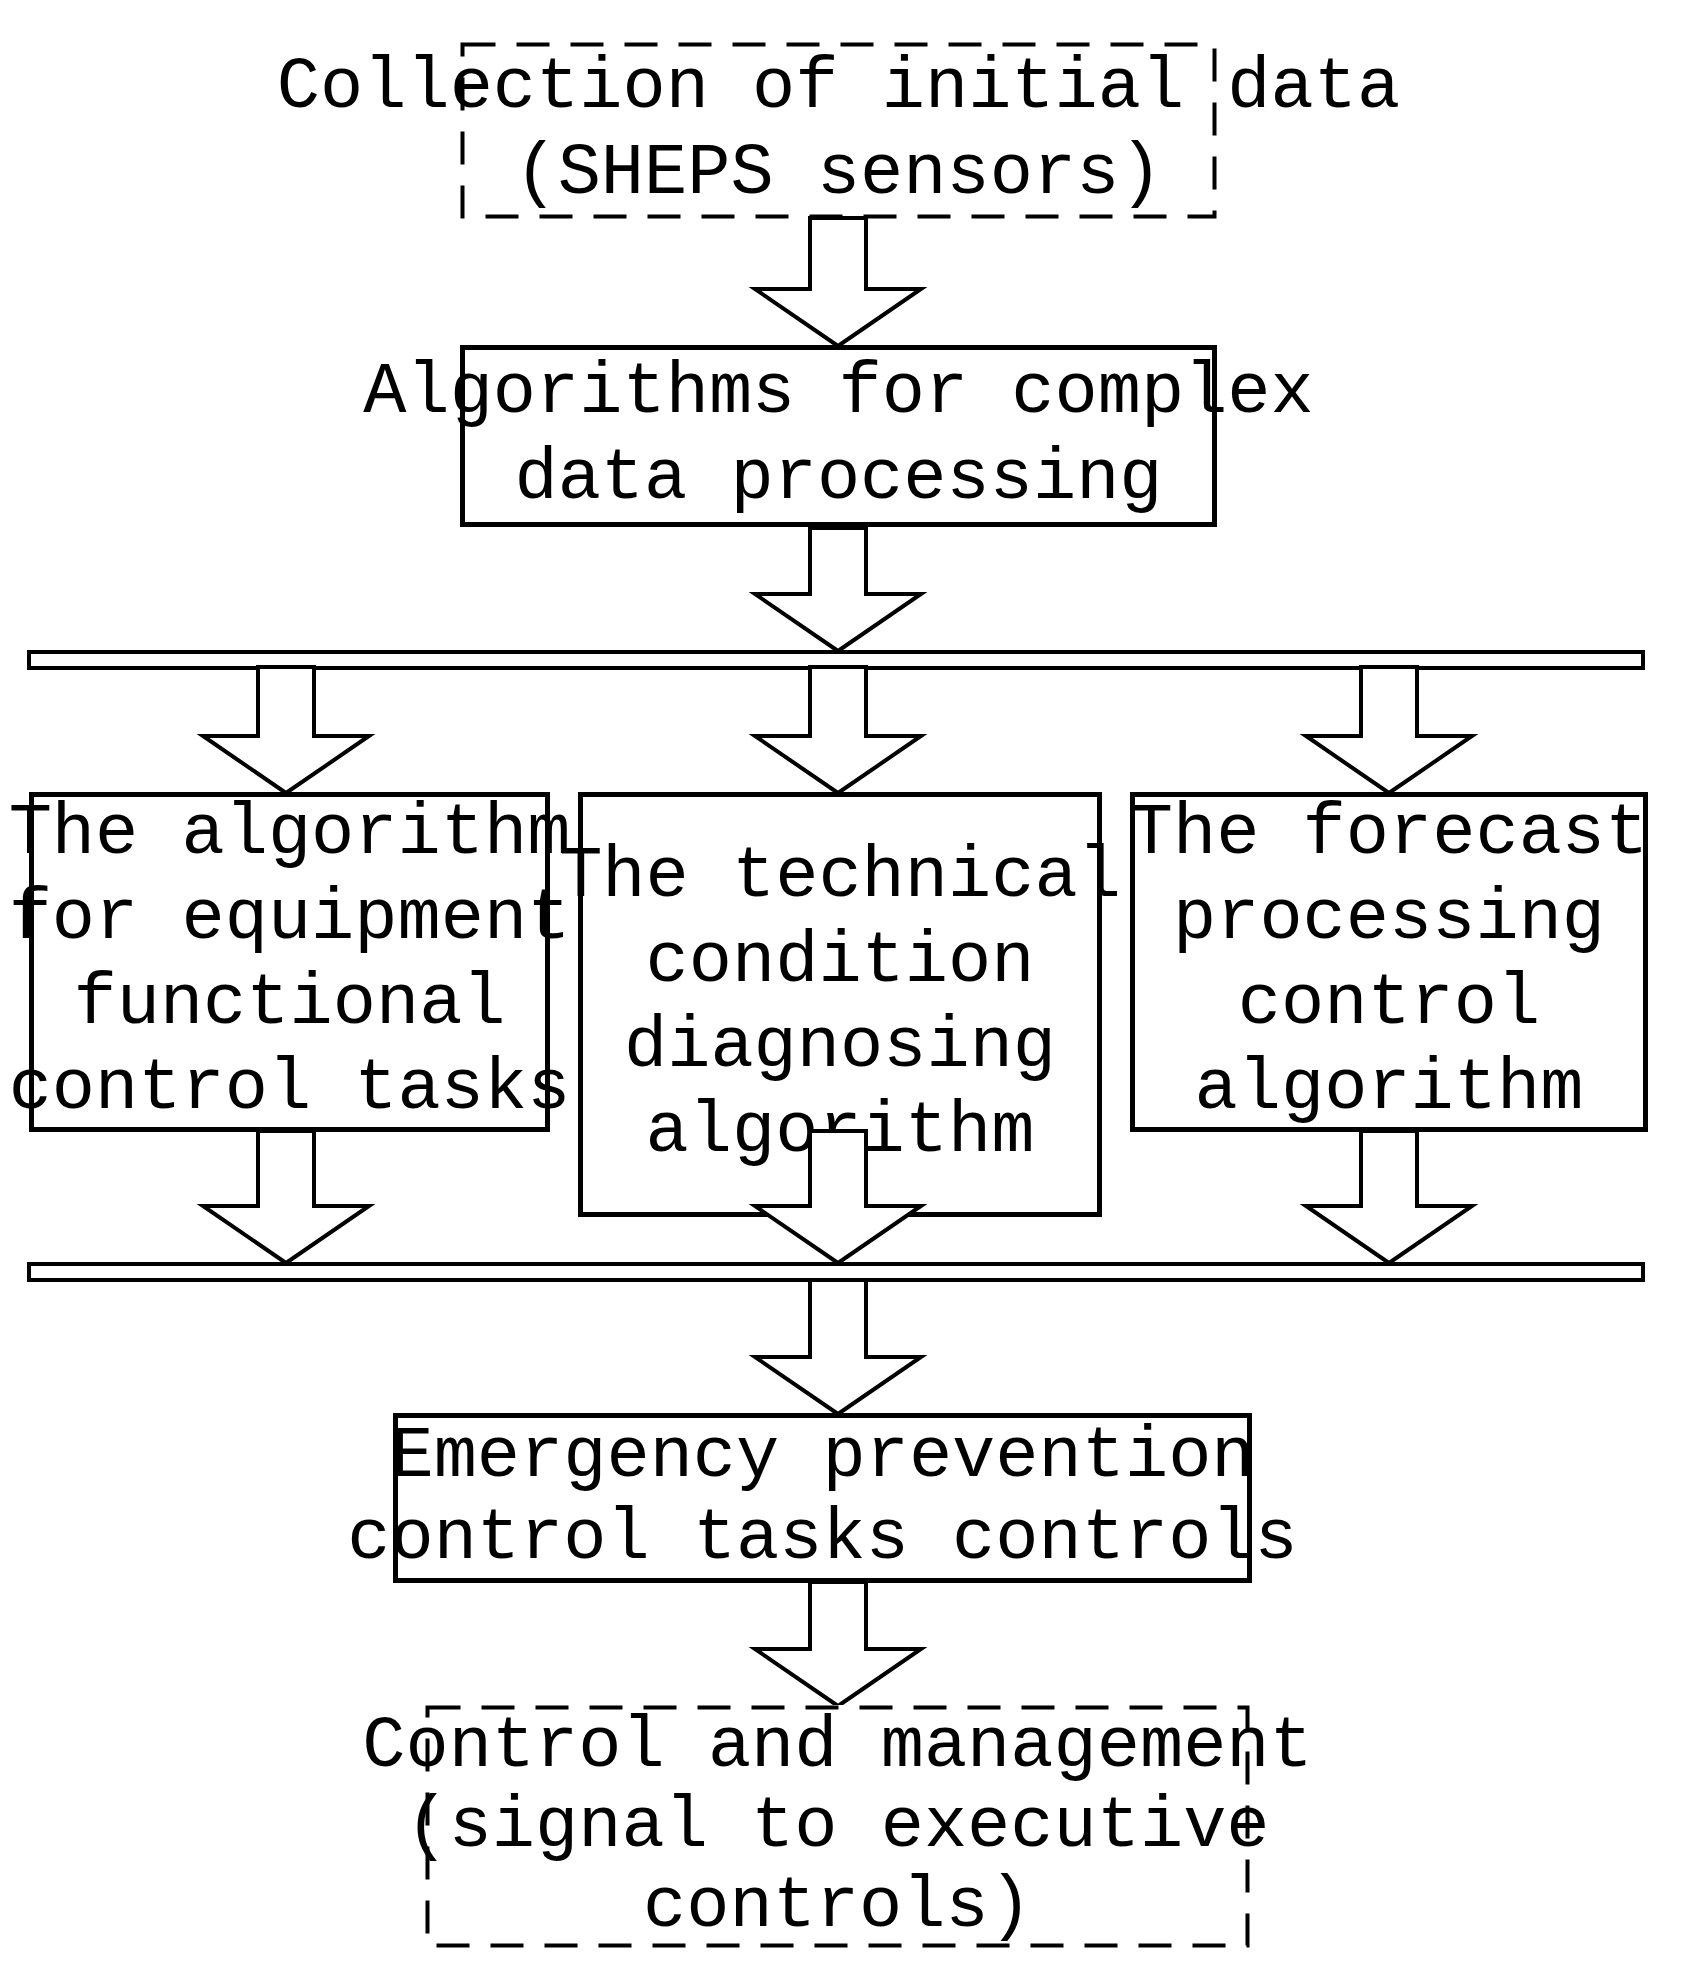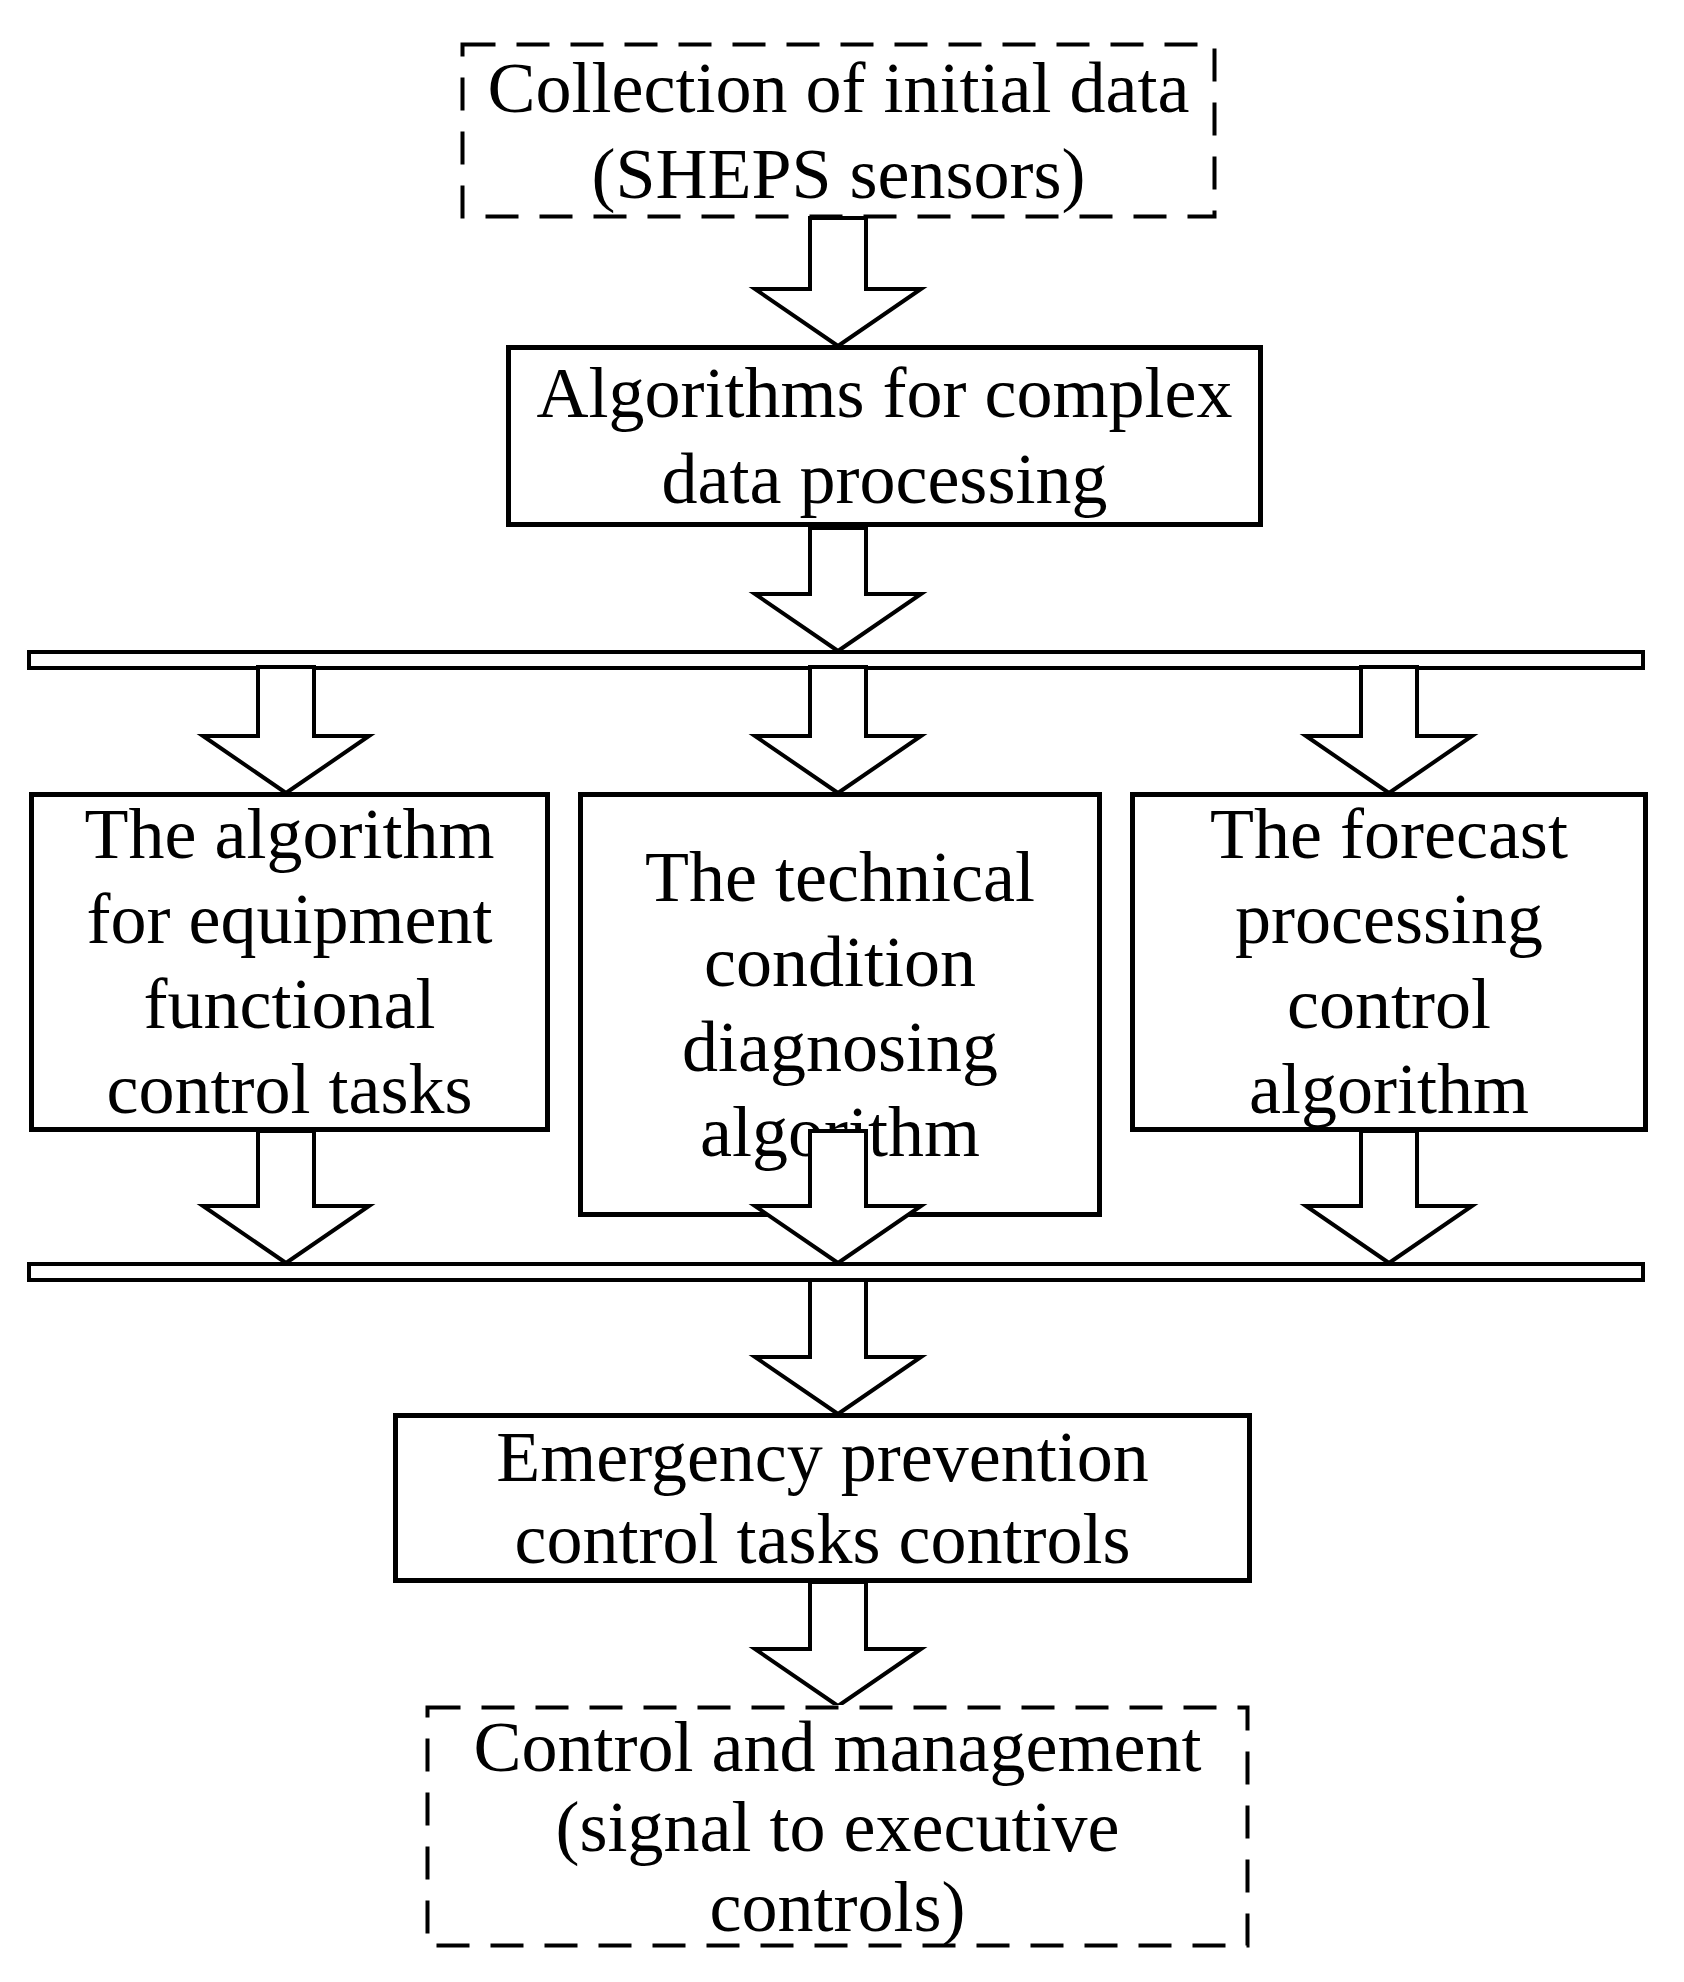--- a/index.html
+++ b/index.html
@@ -1,21 +1,21 @@
 <!DOCTYPE html>
 <html><head>
 <meta charset="utf-8">
 <style>
   html, body { margin: 0; padding: 0; background: #ffffff; }
   .canvas {
     position: relative;
     width: 1684px;
     height: 1982px;
     background: #ffffff;
-    font-family: Liberation Serif, serif;
+    font-family: Liberation Mono, monospace;
     color: #000000;
     overflow: hidden;
   }
   .node {
     position: absolute;
     display: flex;
     align-items: center;
     justify-content: center;
     text-align: center;
     box-sizing: border-box;
@@ -58,21 +58,21 @@
       <rect x="2.5" y="2.5" width="752" height="172" fill="none" stroke="#000000" stroke-width="4" stroke-dasharray="33 21"></rect>
     </svg>
     <div class="label" style="line-height:86px;">Collection of initial data
 (SHEPS sensors)</div>
   </div>
 
   <svg class="arrow" style="left:752px; top:217px;" width="172" height="130" viewBox="0 0 172 130">
     <polygon points="58,1 114,1 114,72 169,72 86,129 3,72 58,72"></polygon>
   </svg>
 
-  <div class="node solid" style="left:460px; top:345px; width:757px; height:182px;margin-left:46px;">
+  <div class="node solid" style="left:460px; top:345px; width:757px; height:182px;">
     <div class="label" style="line-height:86px;">Algorithms for complex
 data processing</div>
   </div>
 
   <svg class="arrow" style="left:752px; top:527px;" width="172" height="125" viewBox="0 0 172 125">
     <polygon points="58,1 114,1 114,67 169,67 86,124 3,67 58,67"></polygon>
   </svg>
 
   <div class="bus" style="left:27px; top:650px; width:1618px;"></div>
 

